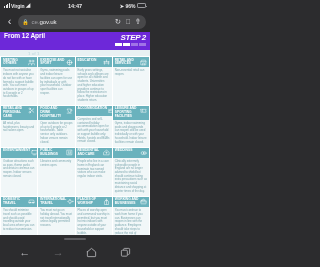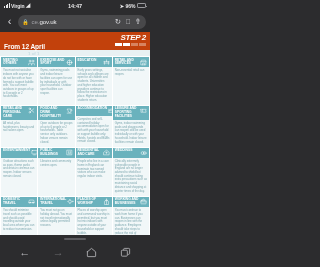--- a/index.html
+++ b/index.html
@@ -75,22 +75,22 @@
   .share { width:8px; font-size:7.5px; }
 
   
   .content {
     height:203px; background:#ffffff;
     position:relative; overflow:hidden;
   }
 
   
   .page-header {
-    background:#c2410c; height:18px; position:relative;
-    display:flex; align-items:flex-end; padding:0 4px;
+    background:#6d28d9; height:18px; position:relative;
+    display:flex; align-items:flex-start; padding:0 4px;
   }
   .hdr-date {
     color:#ffffff; font-size:6.6px; font-weight:bold;
     letter-spacing:-0.1px;
   }
   .hdr-step {
     position:absolute; right:4px; top:1px;
     color:#ffffff; font-size:8px; font-weight:bold;
     font-style:italic; letter-spacing:-0.3px;
   }

